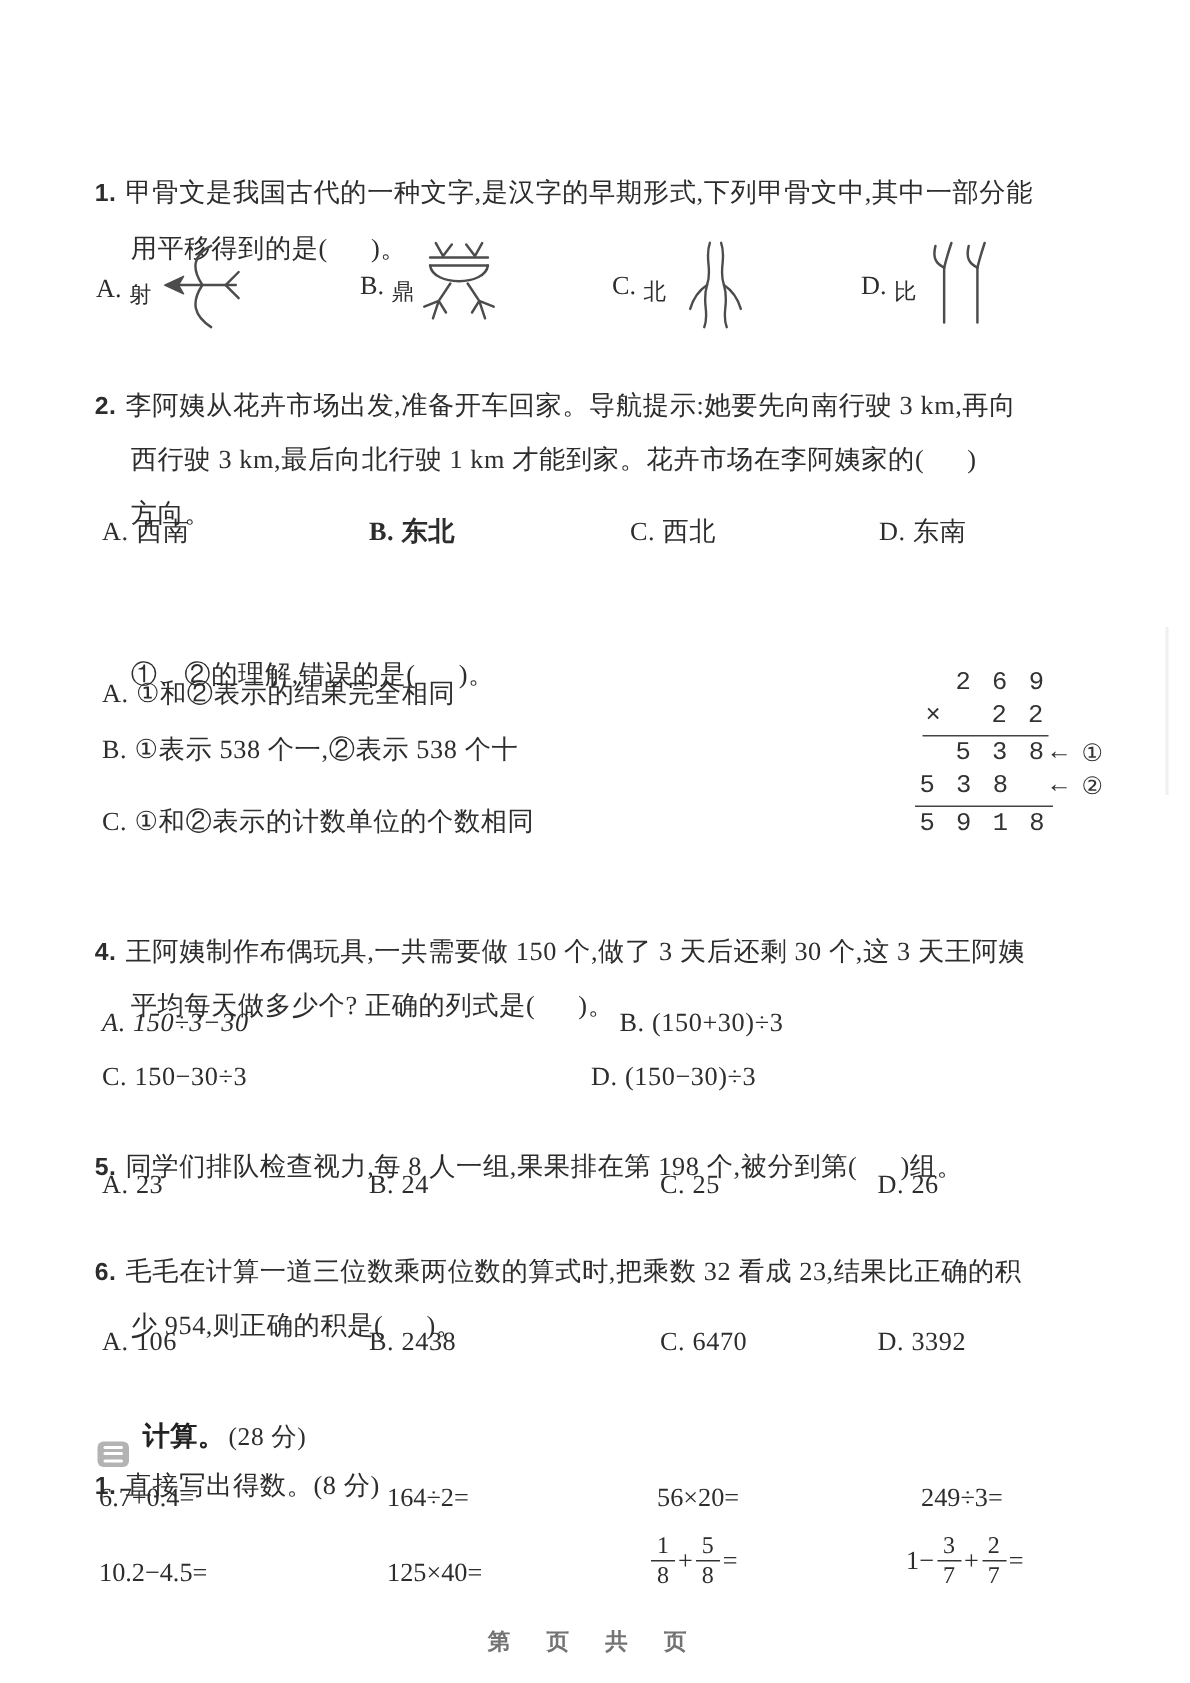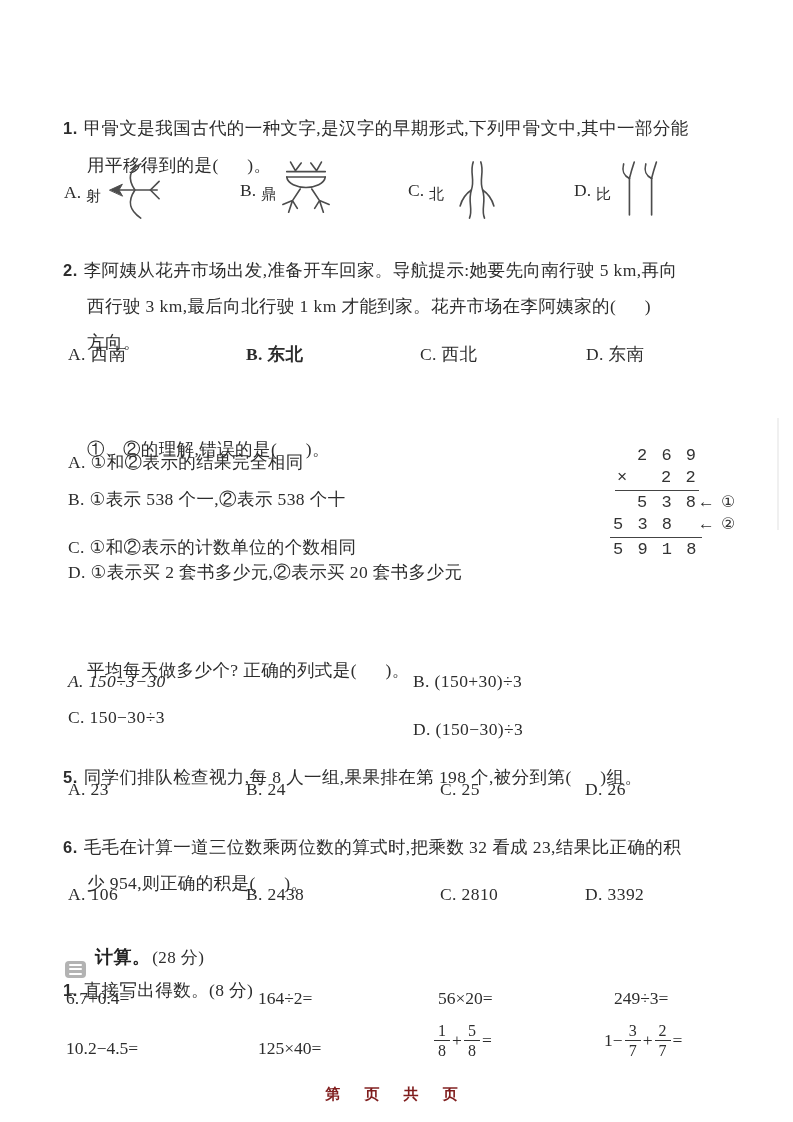--- a/index.html
+++ b/index.html
@@ -31,21 +31,21 @@
   .arrow{letter-spacing:0;}
   
   .frac{display:inline-flex;flex-direction:column;align-items:center;vertical-align:middle;
         font-size:16px;line-height:17px;margin:0 2px;}
   .fnum{display:block;border-bottom:1.3px solid #333;padding:0 4px 1px;}
   .fden{display:block;padding-top:1px;}
   .calcitem{position:absolute;font-size:17.5px;white-space:pre;}
   .fracrowitem{position:absolute;display:inline-flex;align-items:center;font-size:17.5px;}
   #footer{position:absolute;left:0;right:0;top:1085px;text-align:center;
           font-family:"Liberation Sans","DejaVu Sans",sans-serif;font-size:15px;font-weight:700;
-          letter-spacing:10px;color:#7f1d1d;}
+          letter-spacing:10px;color:#737373;}
   #scanline{position:absolute;left:777px;top:418px;width:2px;height:112px;background:#f0f0f0;}
 </style>
 </head>
 <body>
 
 <div id="page">
 
 
   <div class="ln" style="left:44px;top:95px;">
     <span class="qnum">1.</span><span>甲骨文是我国古代的一种文字,是汉字的早期形式,下列甲骨文中,其中一部分能</span>
@@ -92,66 +92,68 @@
       <path d="M10 5 C8 13 10 17 16 20"></path>
       <path d="M21 3 C19 9 17.5 14 16 20"></path>
       <path d="M16 20 L16 58"></path>
       <path d="M33 5 C31 13 33 17 39 20"></path>
       <path d="M44 3 C42 9 40.5 14 39 20"></path>
       <path d="M39 20 L39 58"></path>
     </svg>
   </div>
 
   <div class="ln" style="left:44px;top:237px;">
-    <span class="qnum">2.</span><span>李阿姨从花卉市场出发,准备开车回家。导航提示:她要先向南行驶 5 km,再向</span>
+    <span class="qnum">2.</span><span>李阿姨从花卉市场出发,准备开车回家。导航提示:她要先向南行驶 3 km,再向</span>
   </div>
   <div class="ln" style="left:68px;top:273px;">
     <span>西行驶 3 km,最后向北行驶 1 km 才能到家。花卉市场在李阿姨家的(      )</span>
   </div>
   <div class="ln" style="left:68px;top:309px;">
     <span>方向。</span>
   </div>
   <div>
     <span class="opt" style="left:68px;top:342px;text-align:center;">A. 西南</span>
     <span class="opt" style="left:246px;top:342px;font-weight:bold;">B. 东北</span>
     <span class="opt" style="left:420px;top:342px;">C. 西北</span>
     <span class="opt" style="left:586px;top:342px;">D. 东南</span>
   </div>
 
   <div class="ln" style="left:68px;top:416px;">
     <span>①、②的理解,错误的是(      )。</span>
   </div>
   <div class="ln" style="left:68px;top:451px;"><span>A. ①和②表示的结果完全相同</span></div>
   <div class="ln" style="left:68px;top:488px;text-align:center;"><span>B. ①表示 538 个一,②表示 538 个十</span></div>
   <div class="ln" style="left:68px;top:536px;"><span>C. ①和②表示的计数单位的个数相同</span></div>
-  <div class="ln" style="left:68px;top:561px;"><span>D. ①表示买 2 套书多少元,②表示买 20 套书多少元</span></div>
 
   <div id="mult">
     <span class="mrow" style="left:32px;top:0;">2 6 9</span>
     <span class="mrow" style="left:12px;top:22px;">×</span>
     <span class="mrow" style="left:56px;top:22px;">2 2</span>
     <div class="rule" style="left:10px;top:44px;width:84px;"></div>
     <span class="mrow" style="left:32px;top:47px;">5 3 8</span>
     <span class="mrow arrow" style="left:96px;top:47px;">←</span>
     <span class="mrow circn" style="left:116px;top:46px;">①</span>
     <span class="mrow" style="left:8px;top:69px;">5 3 8</span>
     <span class="mrow arrow" style="left:96px;top:69px;">←</span>
     <span class="mrow circn" style="left:116px;top:68px;">②</span>
     <div class="rule" style="left:5px;top:91px;width:92px;"></div>
     <span class="mrow" style="left:8px;top:94px;">5 9 1 8</span>
   </div>
 
+  <div class="ln" style="left:44px;top:601px;">
+    <span class="qnum">4.</span><span>王阿姨制作布偶玩具,一共需要做 150 个,做了 3 天后还剩 30 个,这 3 天王阿姨</span>
+  </div>
   <div class="ln" style="left:68px;top:637px;">
     <span>平均每天做多少个? 正确的列式是(      )。</span>
   </div>
   <div>
     <span class="opt" style="left:68px;top:671px;font-style:italic;">A. 150÷3−30</span>
     <span class="opt" style="left:413px;top:671px;">B. (150+30)÷3</span>
     <span class="opt" style="left:68px;top:707px;">C. 150−30÷3</span>
-    <span class="opt" style="left:413px;top:707px;margin-top:12px;">D. (150−30)÷3</span>
+    <span class="opt" style="left:394px;top:707px;">D. (150−30)÷3</span>
   </div>
 
   <div class="ln" style="left:44px;top:744px;">
     <span class="qnum">5.</span><span>同学们排队检查视力,每 8 人一组,果果排在第 198 个,被分到第(      )组。</span>
   </div>
   <div>
     <span class="opt" style="left:68px;top:779px;">A. 23</span>
     <span class="opt" style="left:246px;top:779px;">B. 24</span>
     <span class="opt" style="left:440px;top:779px;">C. 25</span>
     <span class="opt" style="left:585px;top:779px;">D. 26</span>
@@ -159,21 +161,21 @@
 
   <div class="ln" style="left:44px;top:814px;">
     <span class="qnum">6.</span><span>毛毛在计算一道三位数乘两位数的算式时,把乘数 32 看成 23,结果比正确的积</span>
   </div>
   <div class="ln" style="left:68px;top:850px;">
     <span>少 954,则正确的积是(      )。</span>
   </div>
   <div>
     <span class="opt" style="left:68px;top:884px;">A. 106</span>
     <span class="opt" style="left:246px;top:884px;">B. 2438</span>
-    <span class="opt" style="left:440px;top:884px;">C. 2810</span>
+    <span class="opt" style="left:440px;top:884px;">C. 6470</span>
     <span class="opt" style="left:585px;top:884px;">D. 3392</span>
   </div>
 
   <div class="ln" style="left:46px;top:924px;">
     <span class="badge three" aria-label="三"><i></i><i></i><i></i></span><span class="sec-title">计算。</span><span class="sec-note">(28 分)</span>
   </div>
 
   <div class="ln" style="left:44px;top:957px;">
     <span class="qnum">1.</span><span>直接写出得数。(8 分)</span>
   </div>

